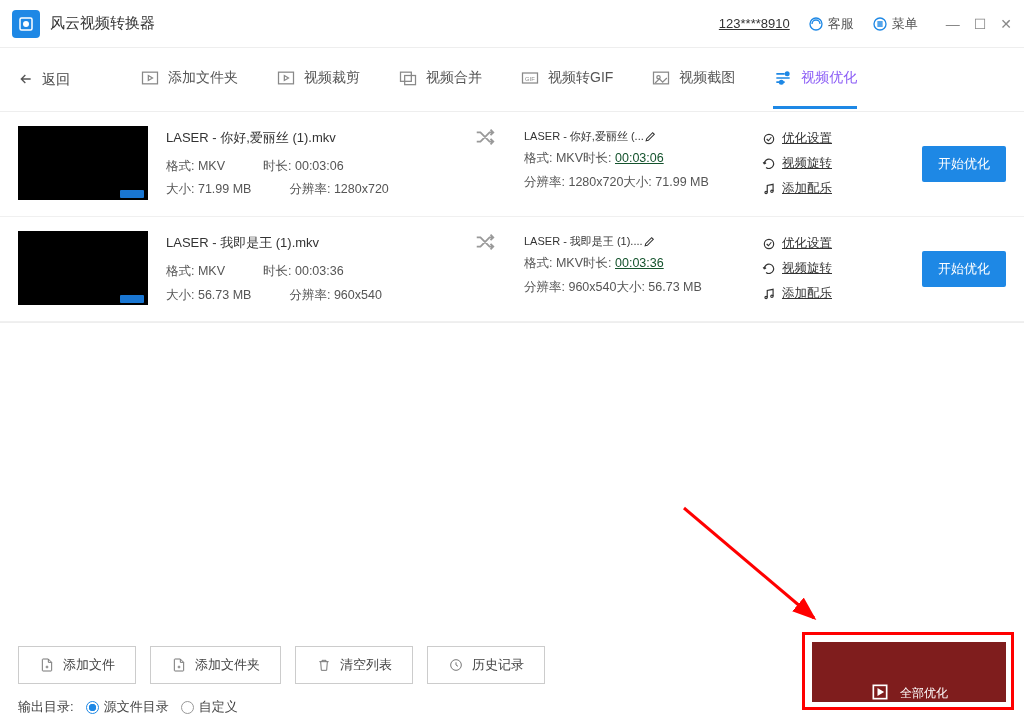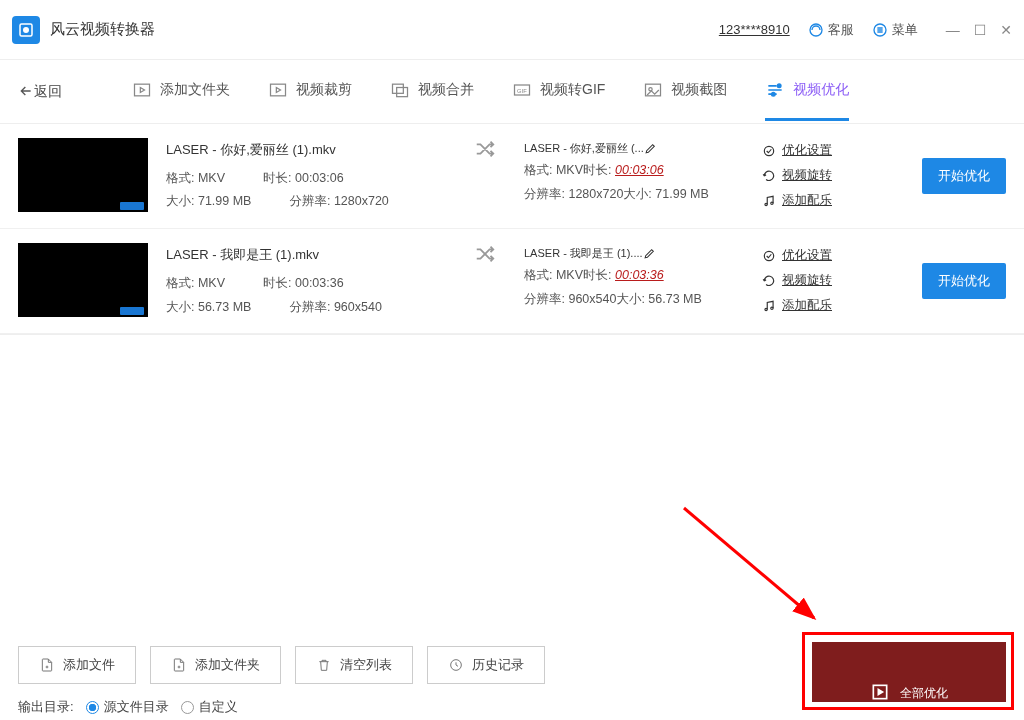--- a/index.html
+++ b/index.html
@@ -1,51 +1,51 @@
 <!DOCTYPE html>
 <html><head>
 <meta charset="utf-8">
 <style>
 * { margin: 0; padding: 0; box-sizing: border-box; font-family: "Microsoft YaHei", Arial, sans-serif; }
 body { width: 1024px; height: 720px; background: #fff; overflow: hidden; position: relative; }
 
 
-.titlebar { height: 60px; display: flex; align-items: center; padding: 0 12px; border-bottom: 1px solid #eee; }
+.titlebar { height: 48px; display: flex; align-items: center; padding: 0 12px; border-bottom: 1px solid #eee; }
 .logo { width: 28px; height: 28px; background: #1e88e5; border-radius: 4px; display: flex; align-items: center; justify-content: center; margin-right: 10px; }
 .logo svg { width: 18px; height: 18px; }
 .app-title { font-size: 15px; color: #333; font-weight: 500; }
 .titlebar-right { margin-left: auto; display: flex; align-items: center; gap: 18px; font-size: 13px; color: #555; }
 .account { text-decoration: underline; color: #333; }
 .tbtn { display: flex; align-items: center; gap: 4px; cursor: pointer; }
 .tbtn svg { width: 16px; height: 16px; }
 .winctrl { display: flex; gap: 14px; margin-left: 10px; color: #888; }
 .winctrl span { cursor: pointer; font-size: 14px; }
 
 
 .toolbar { height: 64px; display: flex; align-items: center; padding: 0 18px; gap: 40px; border-bottom: 1px solid #eee; }
-.back { display: flex; color: #444; font-size: 14px; cursor: pointer; }
+.back { display: flex; gap: 8px; color: #444; font-size: 14px; cursor: pointer; }
 .tabs { display: flex; gap: 38px; margin-left: 30px; }
 .tab { display: flex; align-items: center; gap: 8px; color: #555; font-size: 14px; cursor: pointer; padding: 18px 0; border-bottom: 3px solid transparent; }
 .tab.active { color: #8b5cf6; border-bottom-color: #1e88e5; }
 .tab svg { width: 20px; height: 20px; }
 
 
 .filelist { border-bottom: 1px solid #eee; }
 .filerow { display: flex; padding: 14px 18px; gap: 18px; border-bottom: 1px solid #f0f0f0; align-items: flex-start; }
 .thumb { width: 130px; height: 74px; background: #000; position: relative; }
 .thumb::after { content: ""; position: absolute; bottom: 2px; right: 4px; width: 24px; height: 8px; background: #1976d2; border-radius: 1px; }
 .meta { width: 280px; font-size: 12.5px; color: #555; line-height: 1.9; }
 .meta .fname { color: #333; font-size: 13px; margin-bottom: 4px; }
 .meta .row2 { display: flex; gap: 38px; }
 .shuffle { display: flex; align-items: center; color: #888; padding: 0 10px; }
 .shuffle svg { width: 22px; height: 22px; }
 .right-meta { width: 220px; font-size: 12.5px; color: #555; line-height: 1.9; }
 .right-meta .fname2 { color: #333; font-size: 11px; display: flex; align-items: center; gap: 0; }
 .right-meta .fname2 svg { width: 13px; height: 13px; }
-.time-link { color: #b91c1c; text-decoration: underline; font-style: italic; }
+.time-link { color: #14532d; text-decoration: underline; }
 .actions { width: 90px; font-size: 12.5px; line-height: 2.0; }
 .actions .act { display: flex; align-items: center; gap: 6px; text-decoration: underline; color: #333; cursor: pointer; }
 .actions svg { width: 14px; height: 14px; }
 .startbtn { margin-left: auto; align-self: center; }
 .btn-primary { background: #1e88e5; color: #fff; border: none; padding: 9px 16px; font-size: 13px; cursor: pointer; border-radius: 2px; }
 
 
 .bottom { position: absolute; bottom: 4px; left: 18px; right: 18px; }
 .btnrow { display: flex; gap: 14px; margin-bottom: 14px; }
 .obtn { border: 1px solid #ccc; background: #fff; padding: 9px 20px; display: flex; align-items: center; gap: 8px; font-size: 13px; color: #444; cursor: pointer; }

